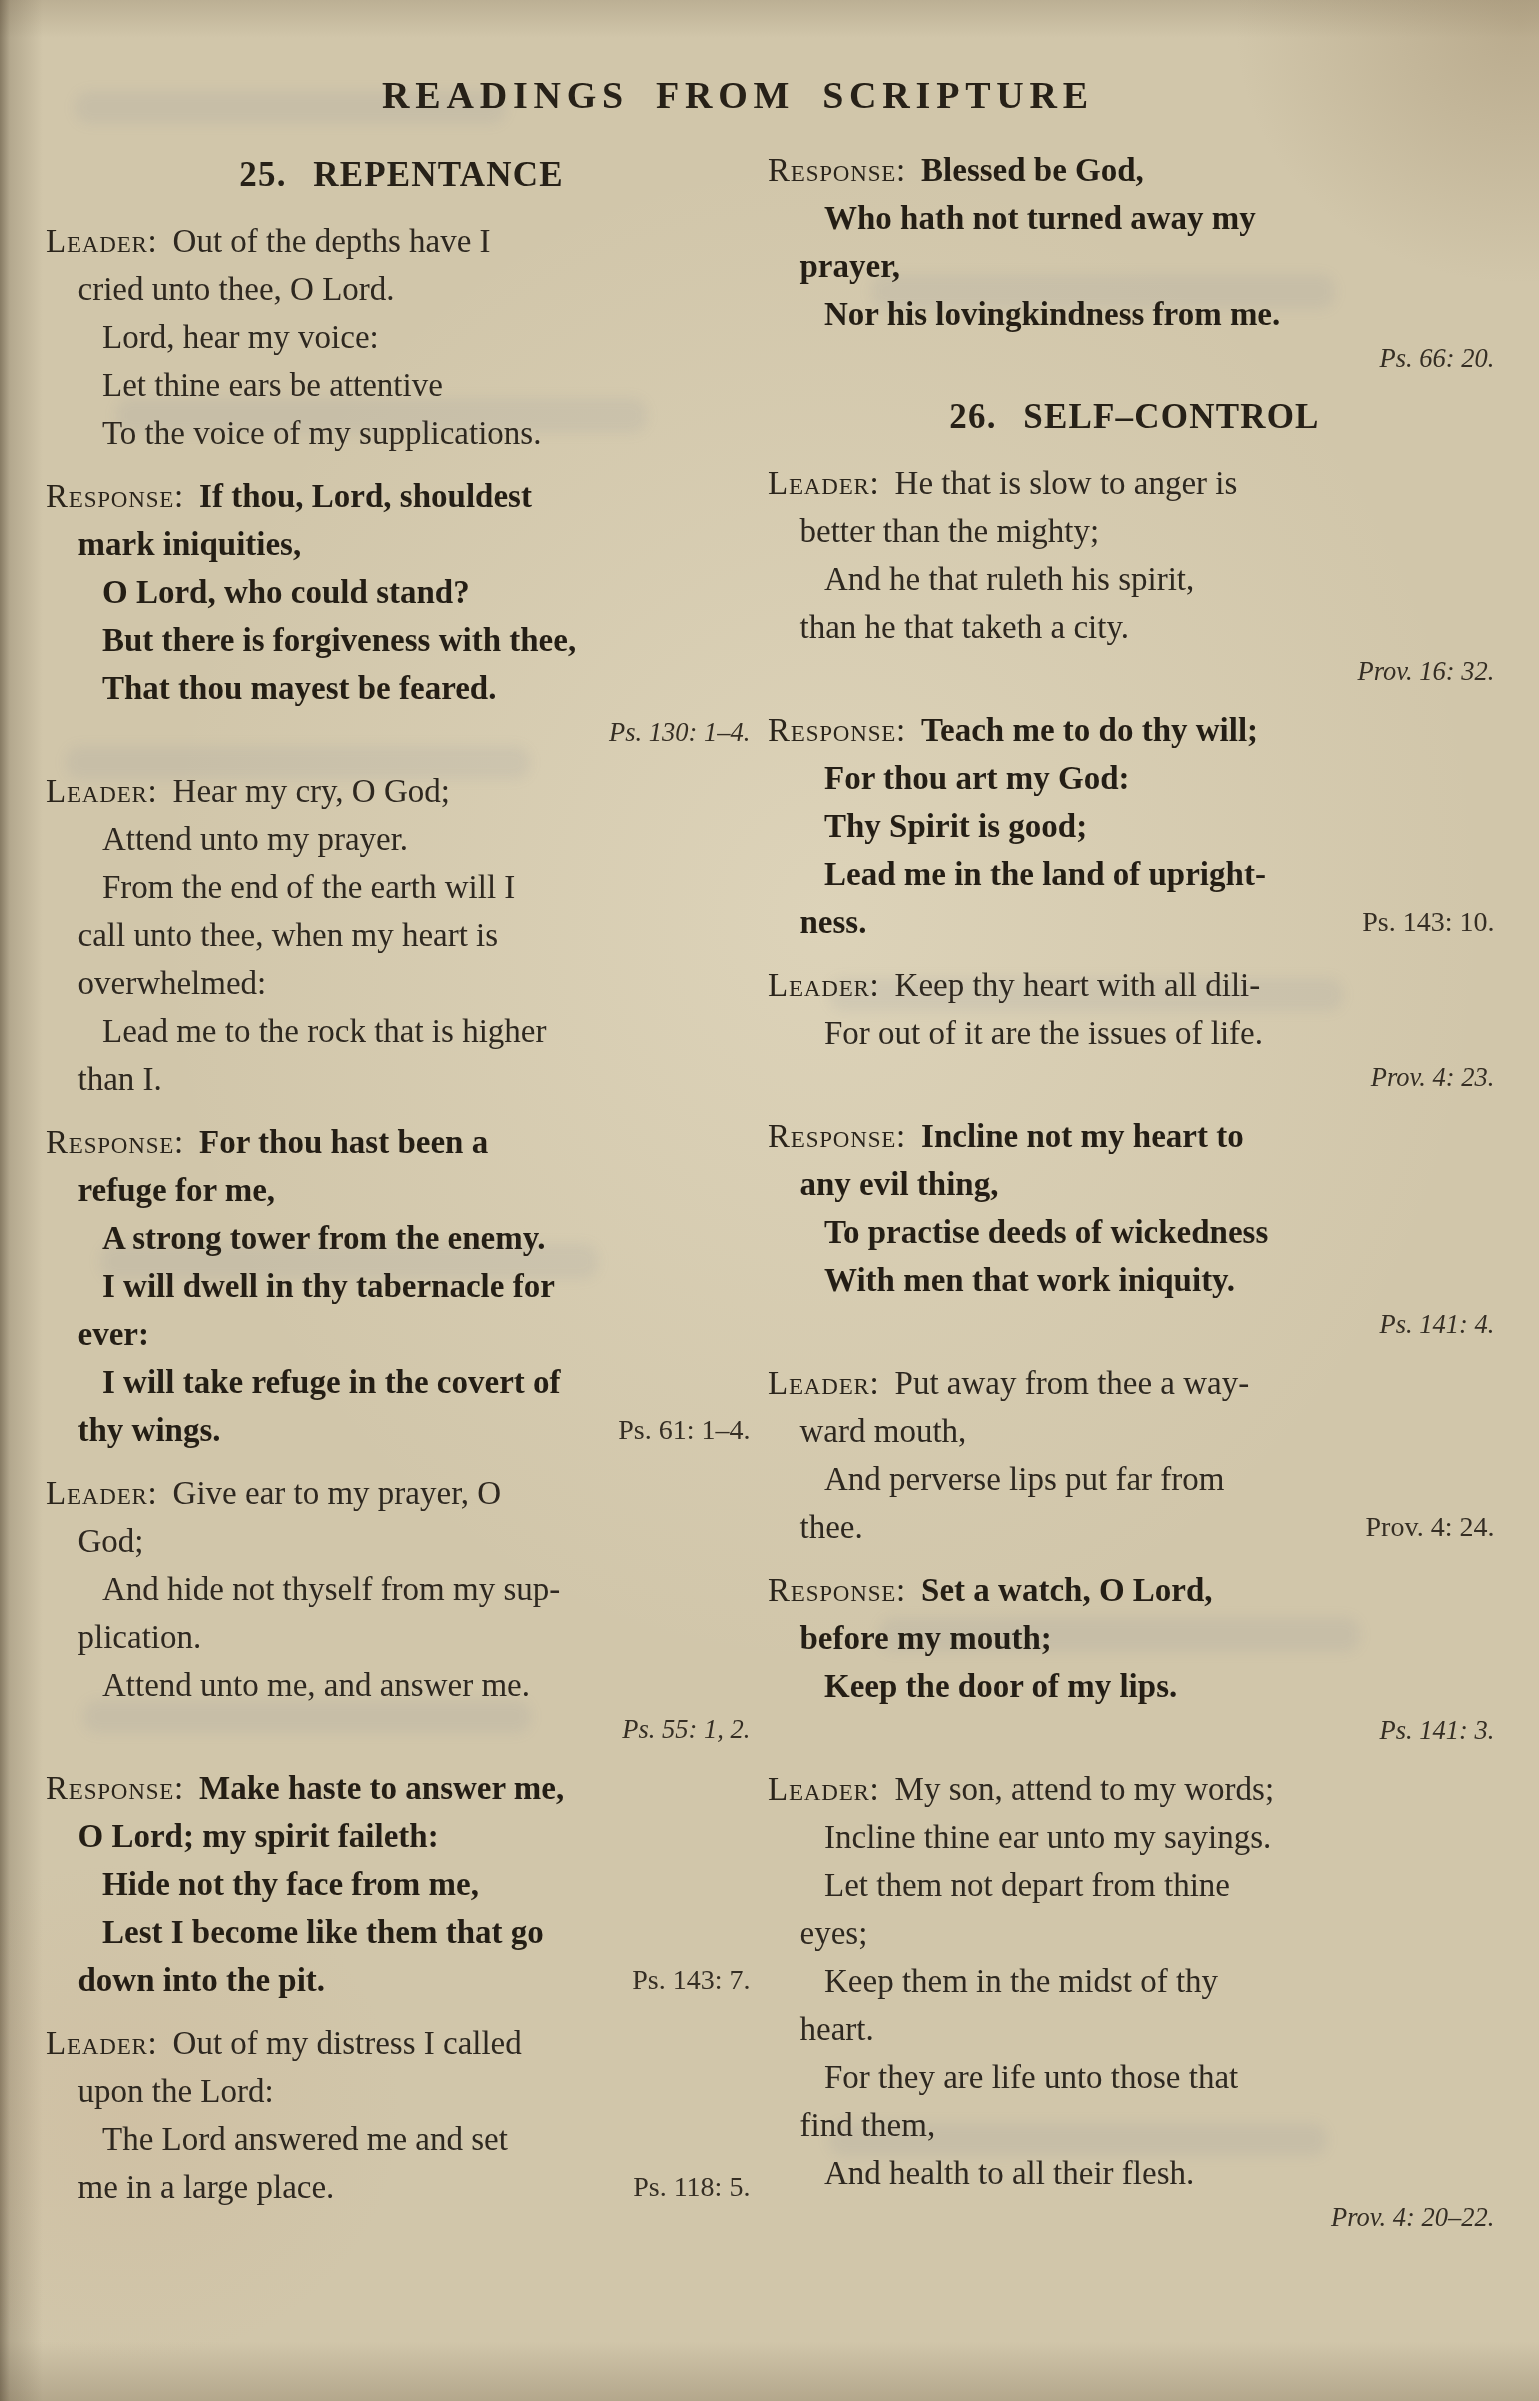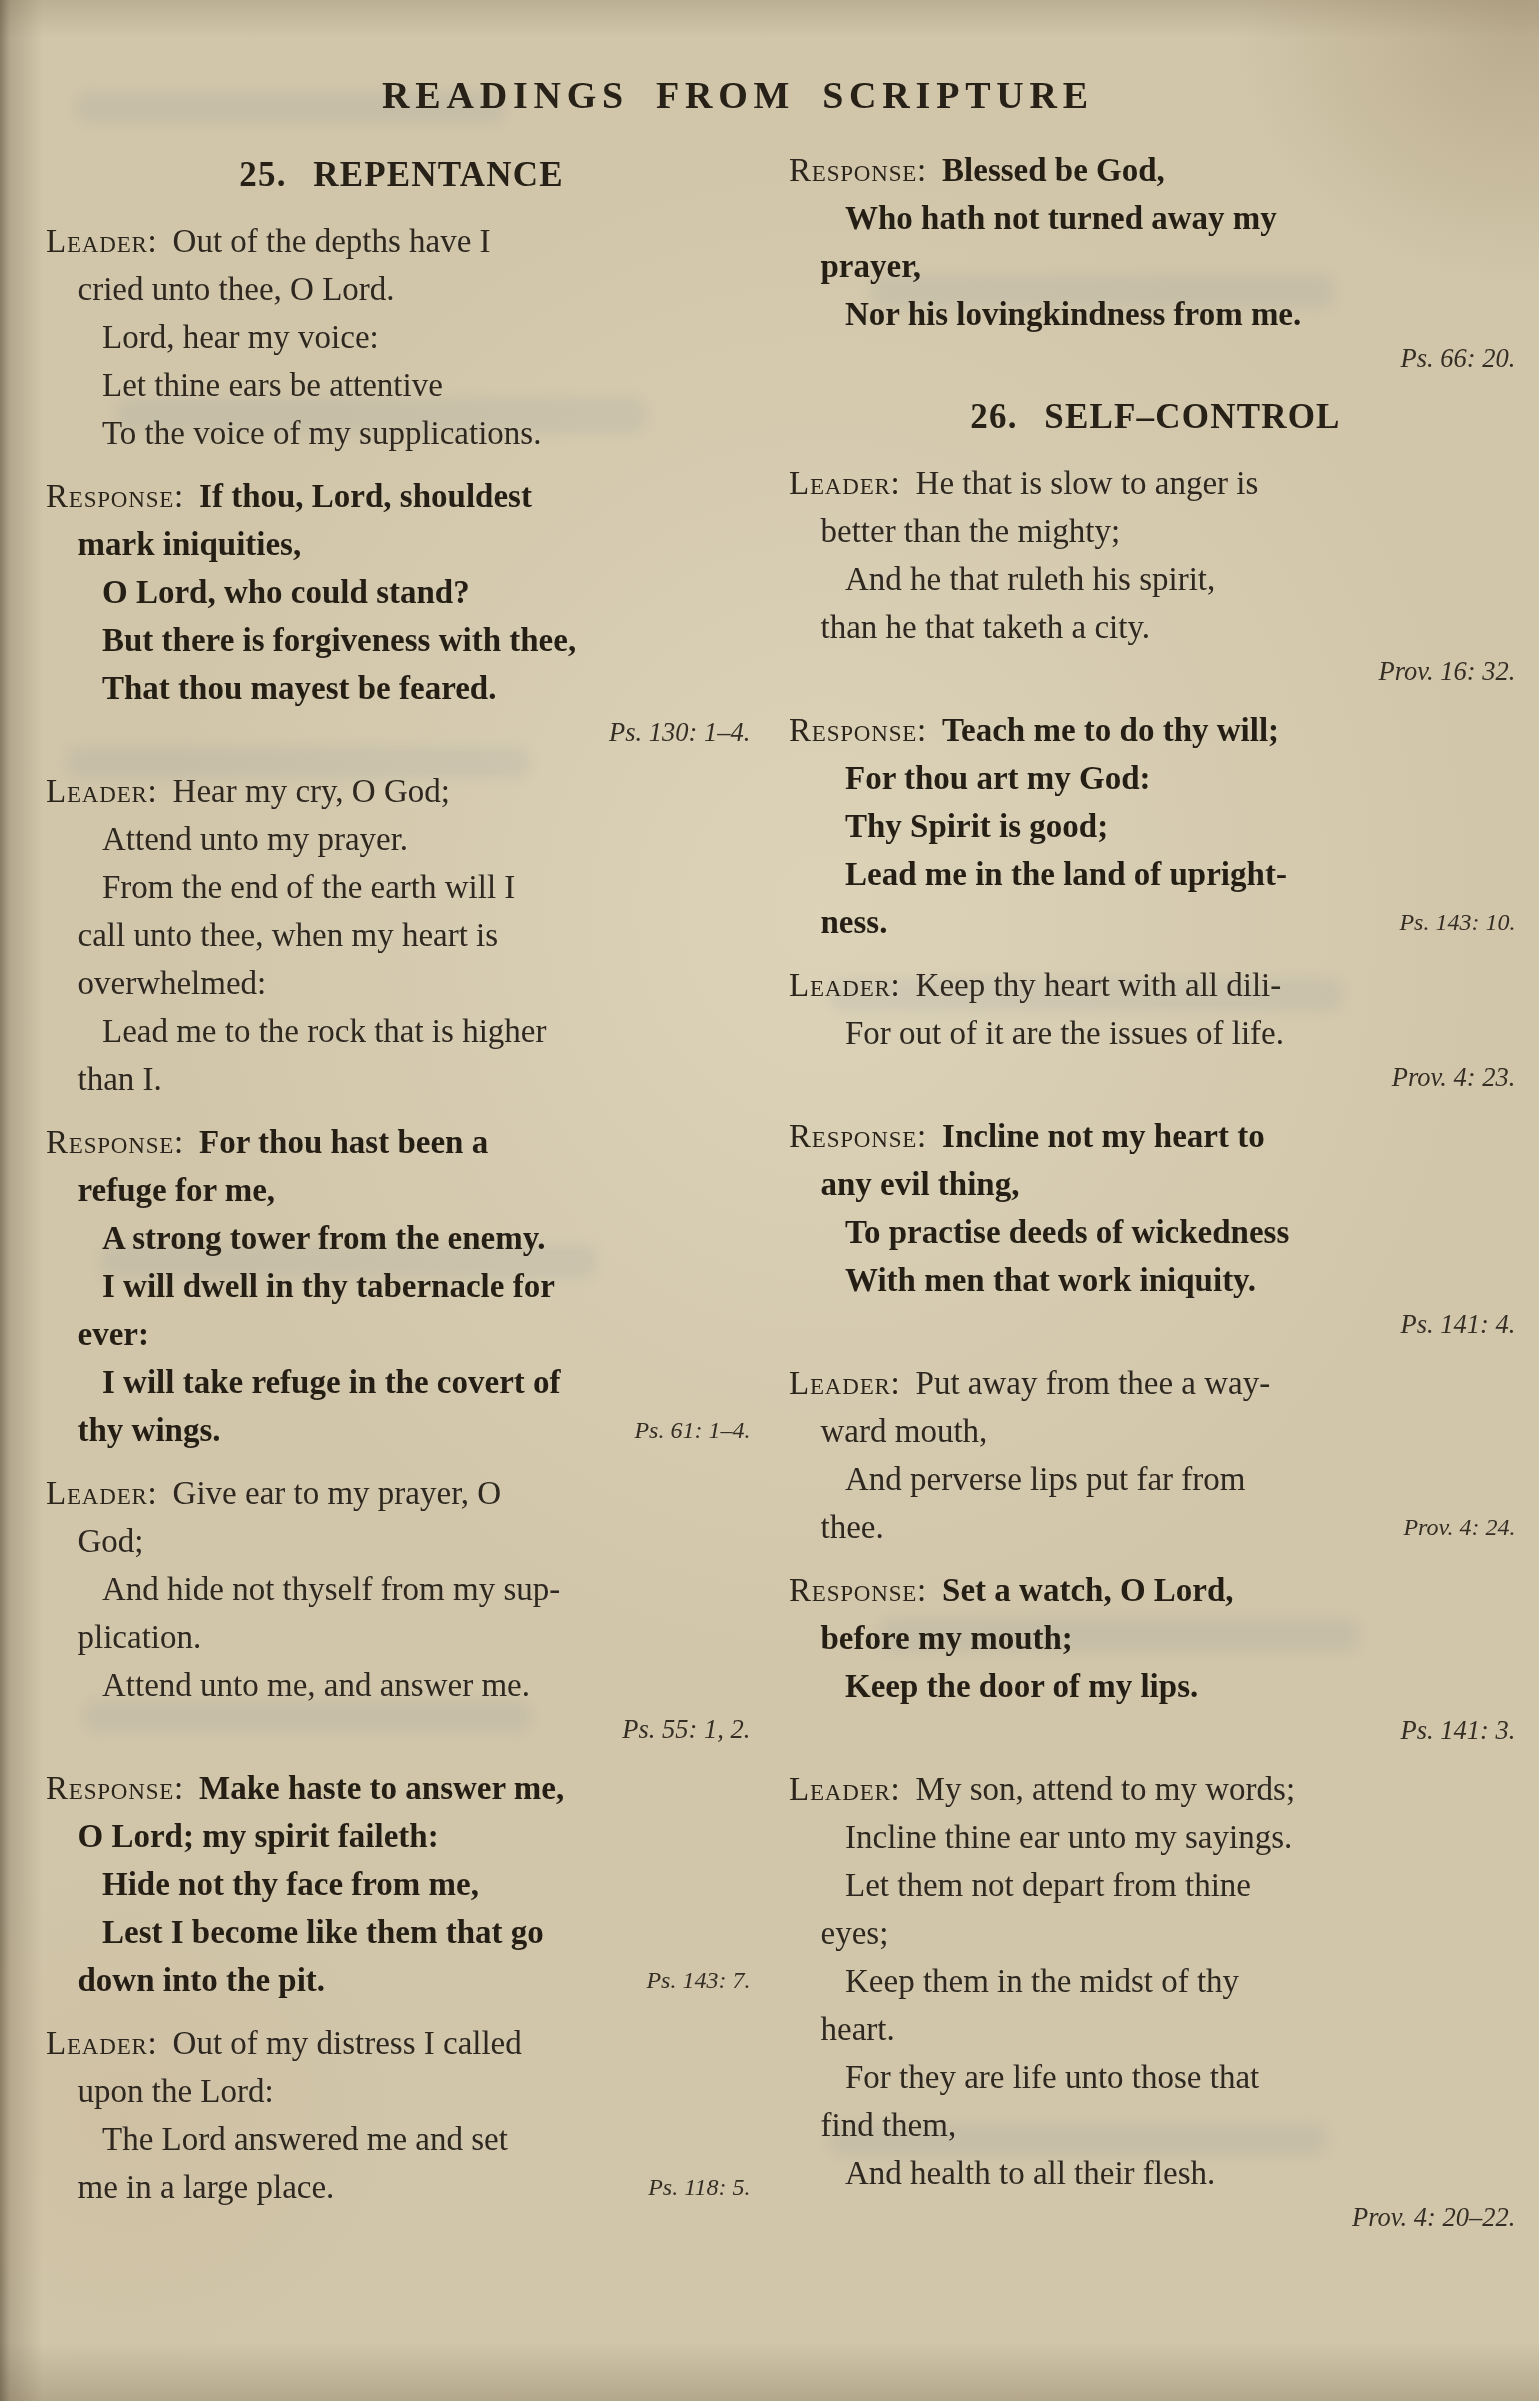--- a/index.html
+++ b/index.html
@@ -38,21 +38,21 @@
     text-align: center;
     font-size: 38px; font-weight: 700;
     letter-spacing: 5.8px;
     word-spacing: 11.6px;
     color: #272118;
   }
   .cols {
     position: absolute;
     top: 146px; left: 46px;
     display: flex;
-    gap: 32px;
+    gap: 11px;
   }
   .col { width: 711px; }
   .col.right { width: 733px; }
   .sec-title {
     text-align: center;
     font-size: 35px; line-height: 48px;
     font-weight: 700;
     letter-spacing: 1.2px;
     word-spacing: 16.6px;
     margin: 5px 0 18px 0;
@@ -76,22 +76,21 @@
   }
   .utt.bold .vtext { font-weight: 700; color: #241e15; }
   .refline {
     font-style: italic;
     font-size: 26.5px; line-height: 40px;
     text-align: right;
     padding-right: 6.6px;
     color: #352e24;
   }
   .ref-inline {
-    font-style: italic;
-    font-size: 24px;
+    font-size: 28px;
     color: #352e24;
   }
   .page-number {
     position: absolute;
     left: 0; width: 1539px;
     top: 2282px;
     text-align: center;
     font-size: 36px;
     font-weight: 700;
     letter-spacing: 3.3px;

